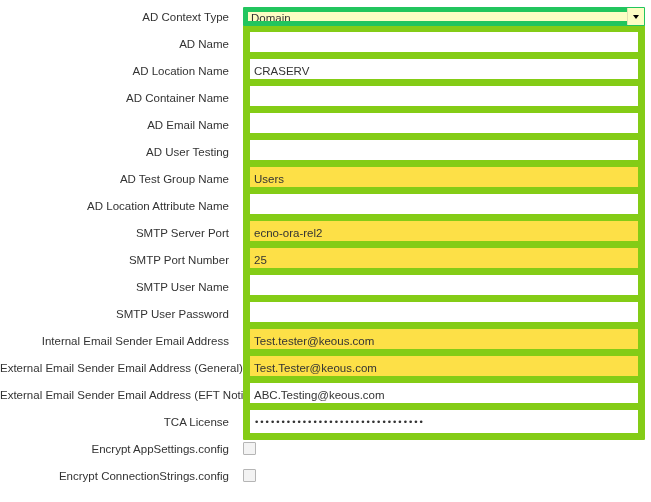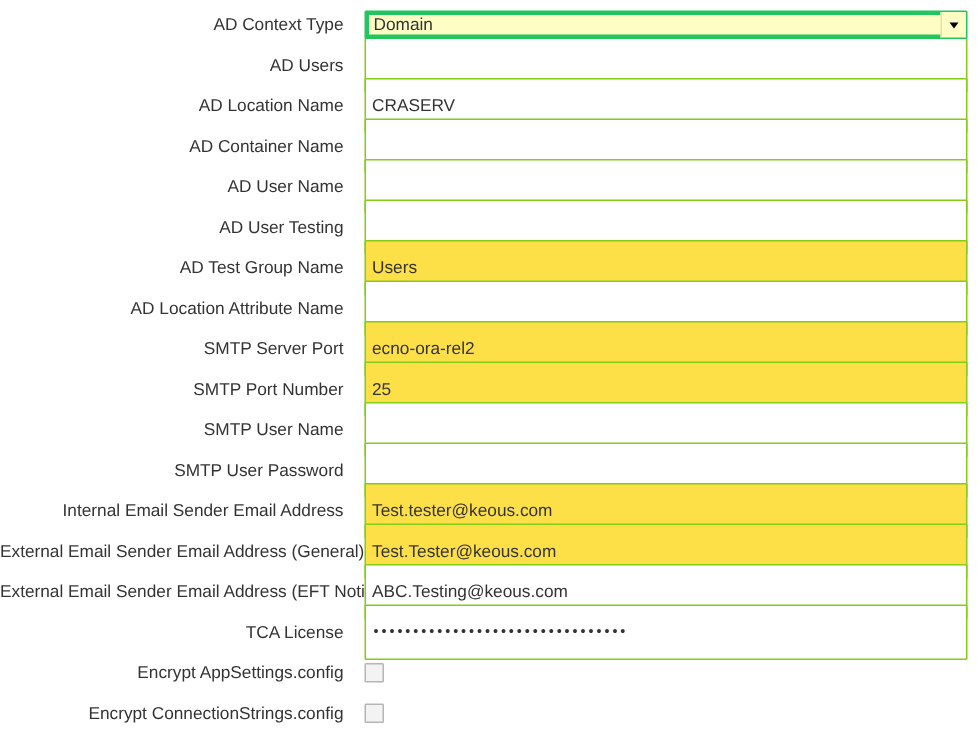--- a/index.html
+++ b/index.html
@@ -37,21 +37,21 @@
   }
   .field {
     flex: 1;
     padding-right: 6px;
     box-sizing: border-box;
   }
   input.txt {
     width: 100%;
     height: 37px;
     box-sizing: border-box;
-    border: 1px solid #84cc16;
+    border: 7px solid #84cc16;
     background: #ffffff;
     font-family: "Liberation Sans", sans-serif;
     font-size: 11.5px;
     color: #333333;
     padding: 0 4px;
     border-radius: 1px;
     outline: none;
   }
   input.txt.highlight {
     background: #fde047;
@@ -63,21 +63,21 @@
   }
   .selectwrap {
     position: relative;
     width: 100%;
     height: 19px;
   }
   select.sel {
     width: 100%;
     height: 19px;
     box-sizing: border-box;
-    border: 3px solid #22c55e;
+    border: 5px solid #22c55e;
     background: #fdfdc4;
     font-family: "Liberation Sans", sans-serif;
     font-size: 11.5px;
     color: #333333;
     padding: 0 18px 0 3px;
     border-radius: 1px;
     outline: none;
     -webkit-appearance: none;
     -moz-appearance: none;
     appearance: none;
@@ -123,33 +123,33 @@
 <div class="form" id="form-root">
     <div class="row">
       <div class="label">AD Context Type</div>
       <div class="field">
         <div class="selectwrap"><select class="sel"><option>Domain</option></select><span class="selectarrow">
             <i></i>
           </span></div>
       </div>
     </div>
     <div class="row">
-      <div class="label">AD Users</div>
+      <div class="label">AD Name</div>
       <div class="field"><input type="text" class="txt" value="" style=""></div>
     </div>
     <div class="row">
       <div class="label">AD Location Name</div>
       <div class="field"><input type="text" class="txt" value="CRASERV" style=""></div>
     </div>
     <div class="row">
       <div class="label">AD Container Name</div>
       <div class="field"><input type="text" class="txt" value="" style=""></div>
     </div>
     <div class="row">
-      <div class="label">AD User Name</div>
+      <div class="label">AD Email Name</div>
       <div class="field"><input type="text" class="txt" value="" style=""></div>
     </div>
     <div class="row">
       <div class="label">AD User Testing</div>
       <div class="field"><input type="text" class="txt" value="" style=""></div>
     </div>
     <div class="row">
       <div class="label">AD Test Group Name</div>
       <div class="field"><input type="text" class="txt highlight" value="Users" style=""></div>
     </div>

